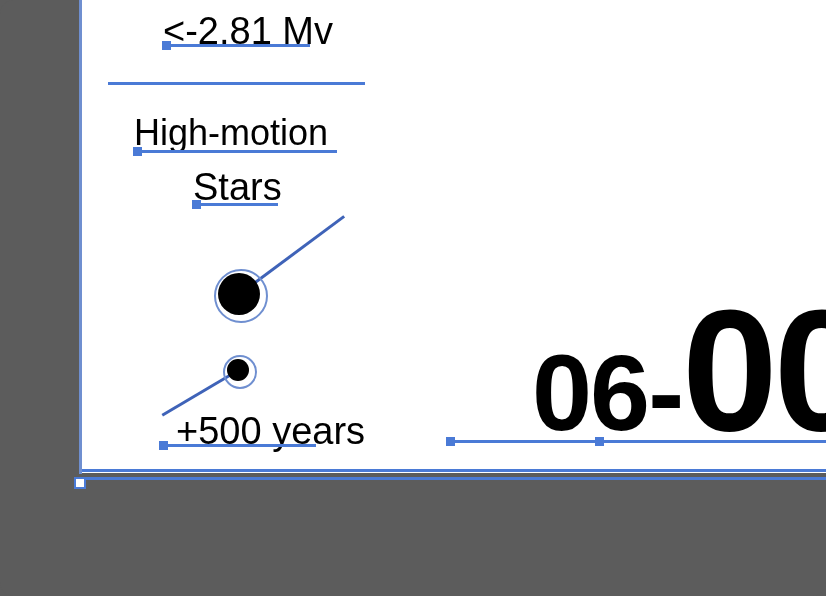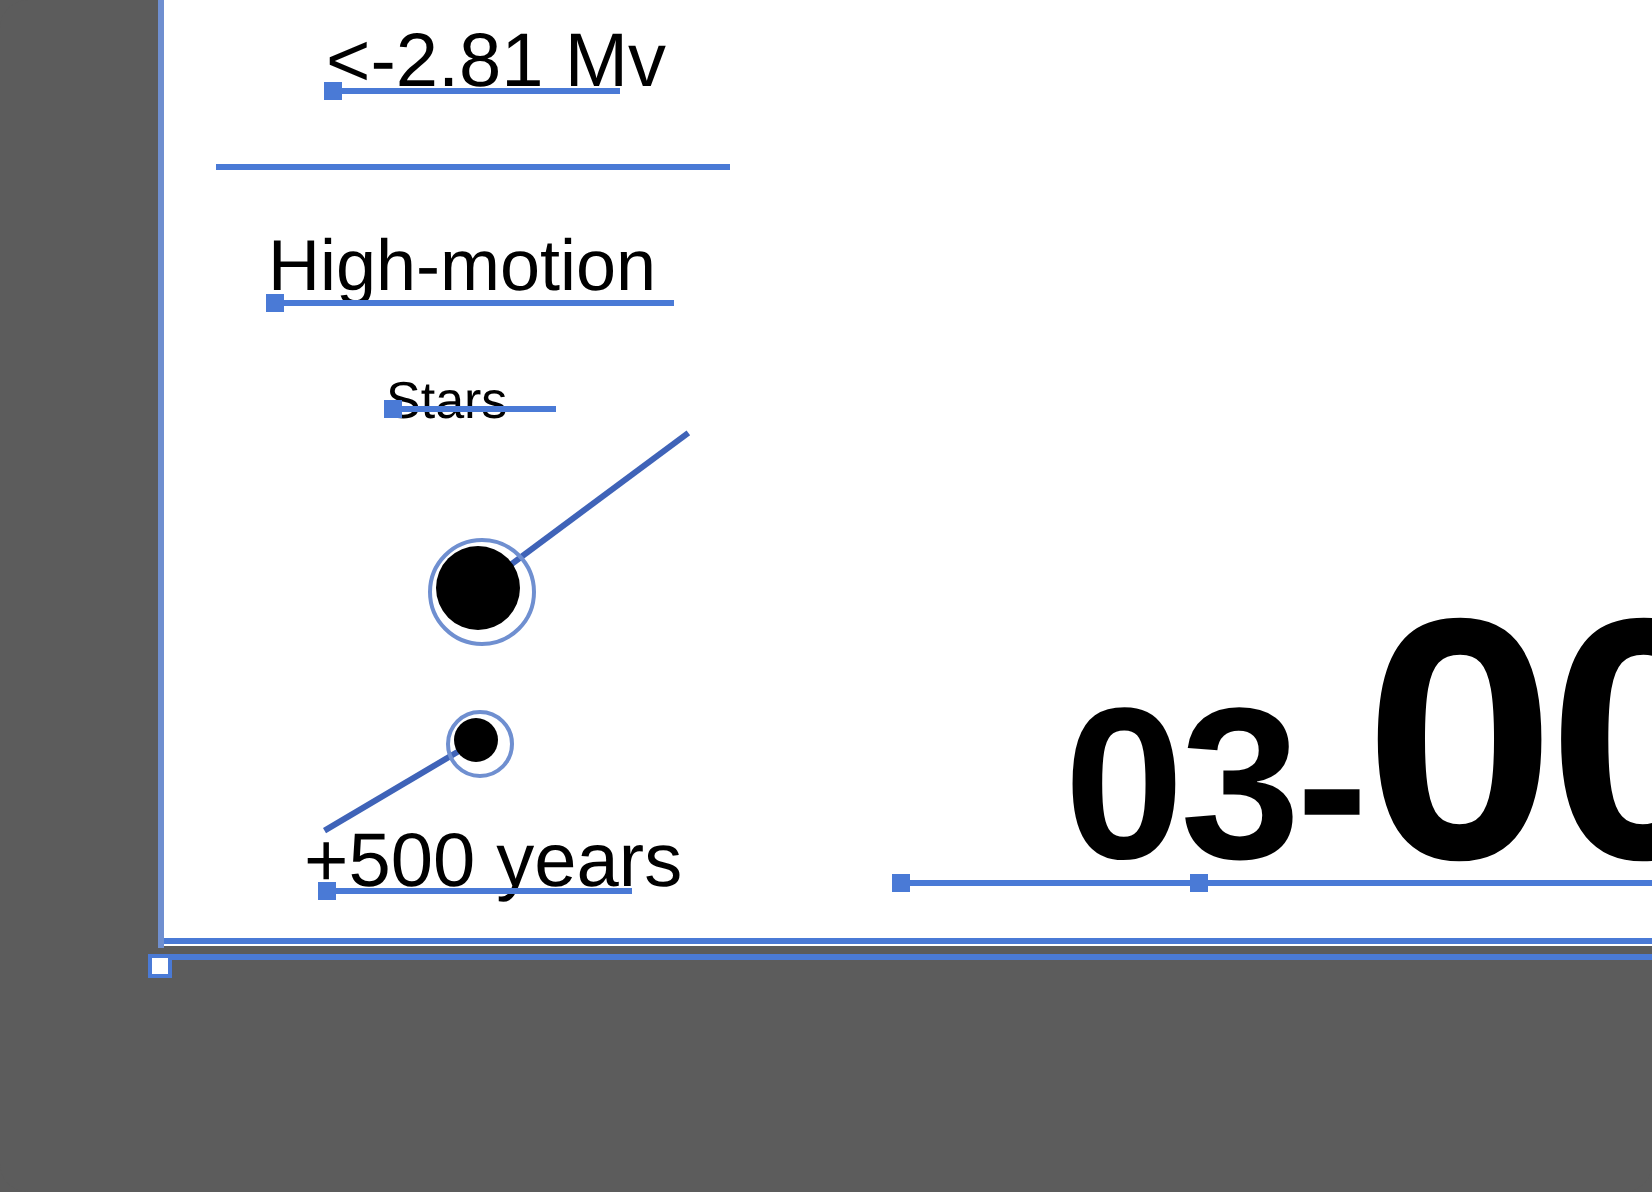--- a/index.html
+++ b/index.html
@@ -68,22 +68,21 @@
     font-size: 38px;
   }
   #t-high {
     left: 134px;
     top: 115px;
     font-size: 36px;
   }
   #t-stars {
     left: 193px;
     top: 168px;
-    font-size: 26px;
-    margin-top: 19px;
+    font-size: 38px;
   }
   #t-years {
     left: 160px;
     top: 412px;
     font-size: 38px;
   }
   
   #bignum {
     position: absolute;
     left: 450px;
@@ -148,26 +147,26 @@
       <div class="star-ring" style="left:0; top:0; width:50px; height:50px;"></div>
       <div class="star-core" style="left:4px; top:4px; width:42px; height:42px;"></div>
     </div>
 
     <div class="leader" style="left:156px; top:369px; width:88px; transform:rotate(180deg) rotate(-30.6deg);"></div>
     <div class="star-wrap" style="left:141px; top:355px; width:30px; height:30px;">
       <div class="star-ring" style="left:0; top:0; width:30px; height:30px;"></div>
       <div class="star-core" style="left:4px; top:4px; width:22px; height:22px;"></div>
     </div>
 
-    <div class="txt" id="t-years" style="left:70px;">+500 years</div>
+    <div class="txt" id="t-years" style="left:94px;">+500 years</div>
     <div class="sel-line" style="left:79px; top:444px; width:155px;"></div>
     <div class="handle" style="left:77px; top:441px;"></div>
 
     <div id="bignum">
-      <span class="small">03-</span><span class="big">000</span>
+      <span class="small">06-</span><span class="big">000</span>
     </div>
     <div class="sel-line" style="left:366px; top:440px; width:378px;"></div>
     <div class="handle" style="left:364px; top:437px;"></div>
     <div class="handle" style="left:513px; top:437px;"></div>
 
   </div>
 
   <div class="sel-vline" style="left:79px; top:0; height:474px;"></div>
 
   <div class="sel-line" style="left:82px; top:469px; width:744px;"></div>

